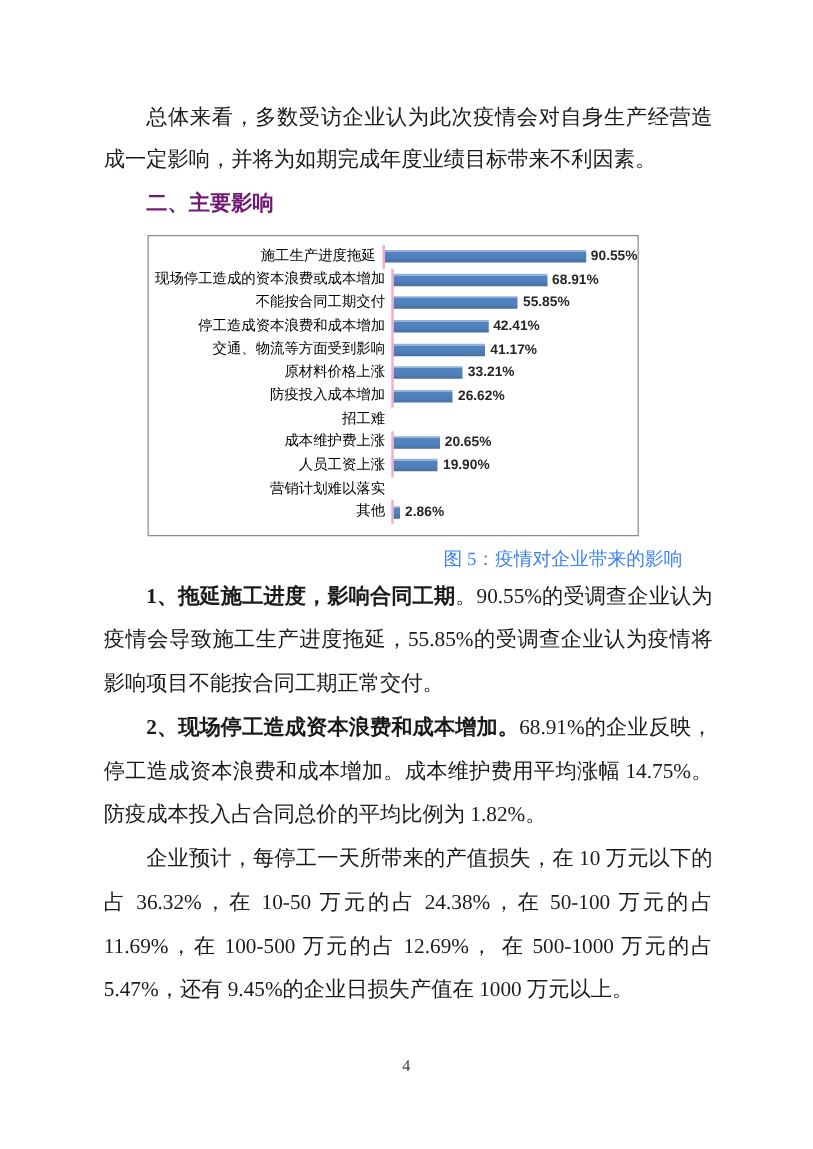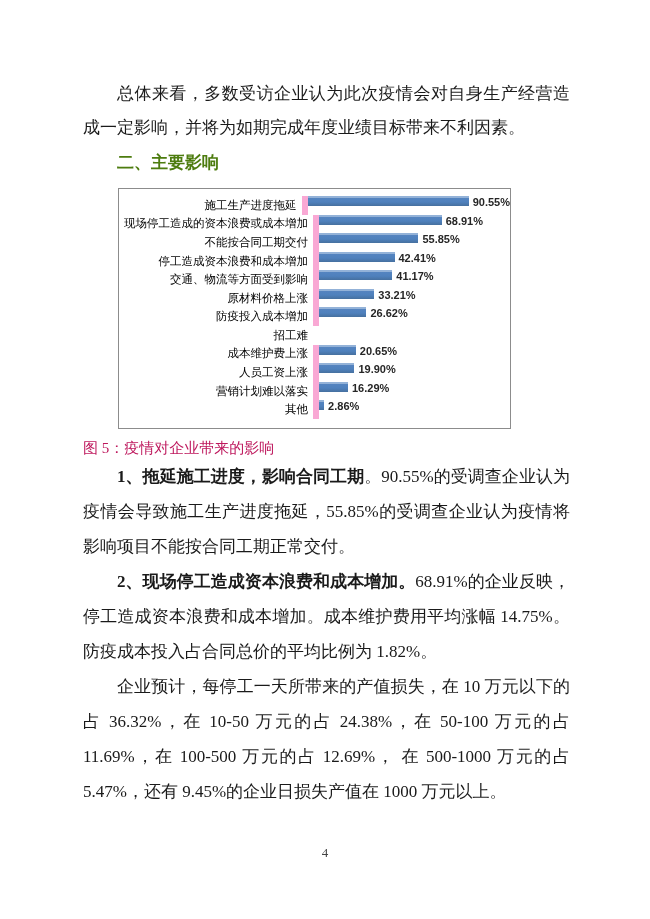--- a/index.html
+++ b/index.html
@@ -33,21 +33,21 @@
     margin-top: 77px;
     line-height: 34px;
   }
   .heading {
     margin: 8px 0 0 0;
     padding-left: 2em;
     font-family: "Liberation Sans", "DejaVu Sans", sans-serif;
     font-weight: bold;
     font-size: 17px;
     line-height: 20px;
-    color: #4d7c0f;
+    color: #701a75;
   }
   .lead { font-weight: bold; }
 
   
   .chart-wrap {
     margin-top: 15px;
     margin-left: 35px;
     width: 393px;
     border-radius: 21px;
   }
@@ -77,44 +77,44 @@
     font-family: "Liberation Serif", "DejaVu Serif", serif;
     font-size: 11.5px;
     line-height: 13px;
     color: #000000;
     white-space: nowrap;
   }
   .bar-cell {
     flex: 1;
     align-self: stretch;
     display: flex;
-    align-items: flex-start;
-    border-left: 6px solid #f9a8d4;
+    align-items: center;
+    border-left: 2px solid #f9a8d4;
     overflow: visible;
     white-space: nowrap;
   }
   .bar {
     height: 10px;
     background: linear-gradient(180deg, #93b2d8 0%, #93b2d8 16%, #5584c0 16%, #4f81bd 60%, #46709f 100%);
   }
   .val {
     margin-left: 4px;
     font-family: "Liberation Sans", "DejaVu Sans", sans-serif;
     font-weight: bold;
     font-size: 11px;
     color: #262626;
   }
   
   .caption {
     margin-top: 9px;
     width: 463px;
-    text-align: left;
+    text-align: right;
     font-size: 15px;
     line-height: 20px;
-    color: #be185d;
+    color: #3b82f6;
   }
   .p1 { margin-top: 1px; }
   .page-number {
     position: absolute;
     left: 0; top: 845px;
     width: 650px;
     text-align: center;
     font-size: 13px;
     line-height: 16px;
     color: #444444;
@@ -194,24 +194,20 @@
             </div>
             <div class="chart-row">
               <div class="cat-label">人员工资上涨</div>
               <div class="bar-cell">
                 <div class="bar" style="width: 35.4px;"></div>
                 <span class="val">19.90%</span>
               </div>
             </div>
             <div class="chart-row">
               <div class="cat-label">营销计划难以落实</div>
-              <div class="bar-cell">
-                <div class="bar" style="width: 29px;"></div>
-                <span class="val">16.29%</span>
-              </div>
             </div>
             <div class="chart-row">
               <div class="cat-label">其他</div>
               <div class="bar-cell">
                 <div class="bar" style="width: 5.1px;"></div>
                 <span class="val">2.86%</span>
               </div>
             </div>
           </div>
       </div>

